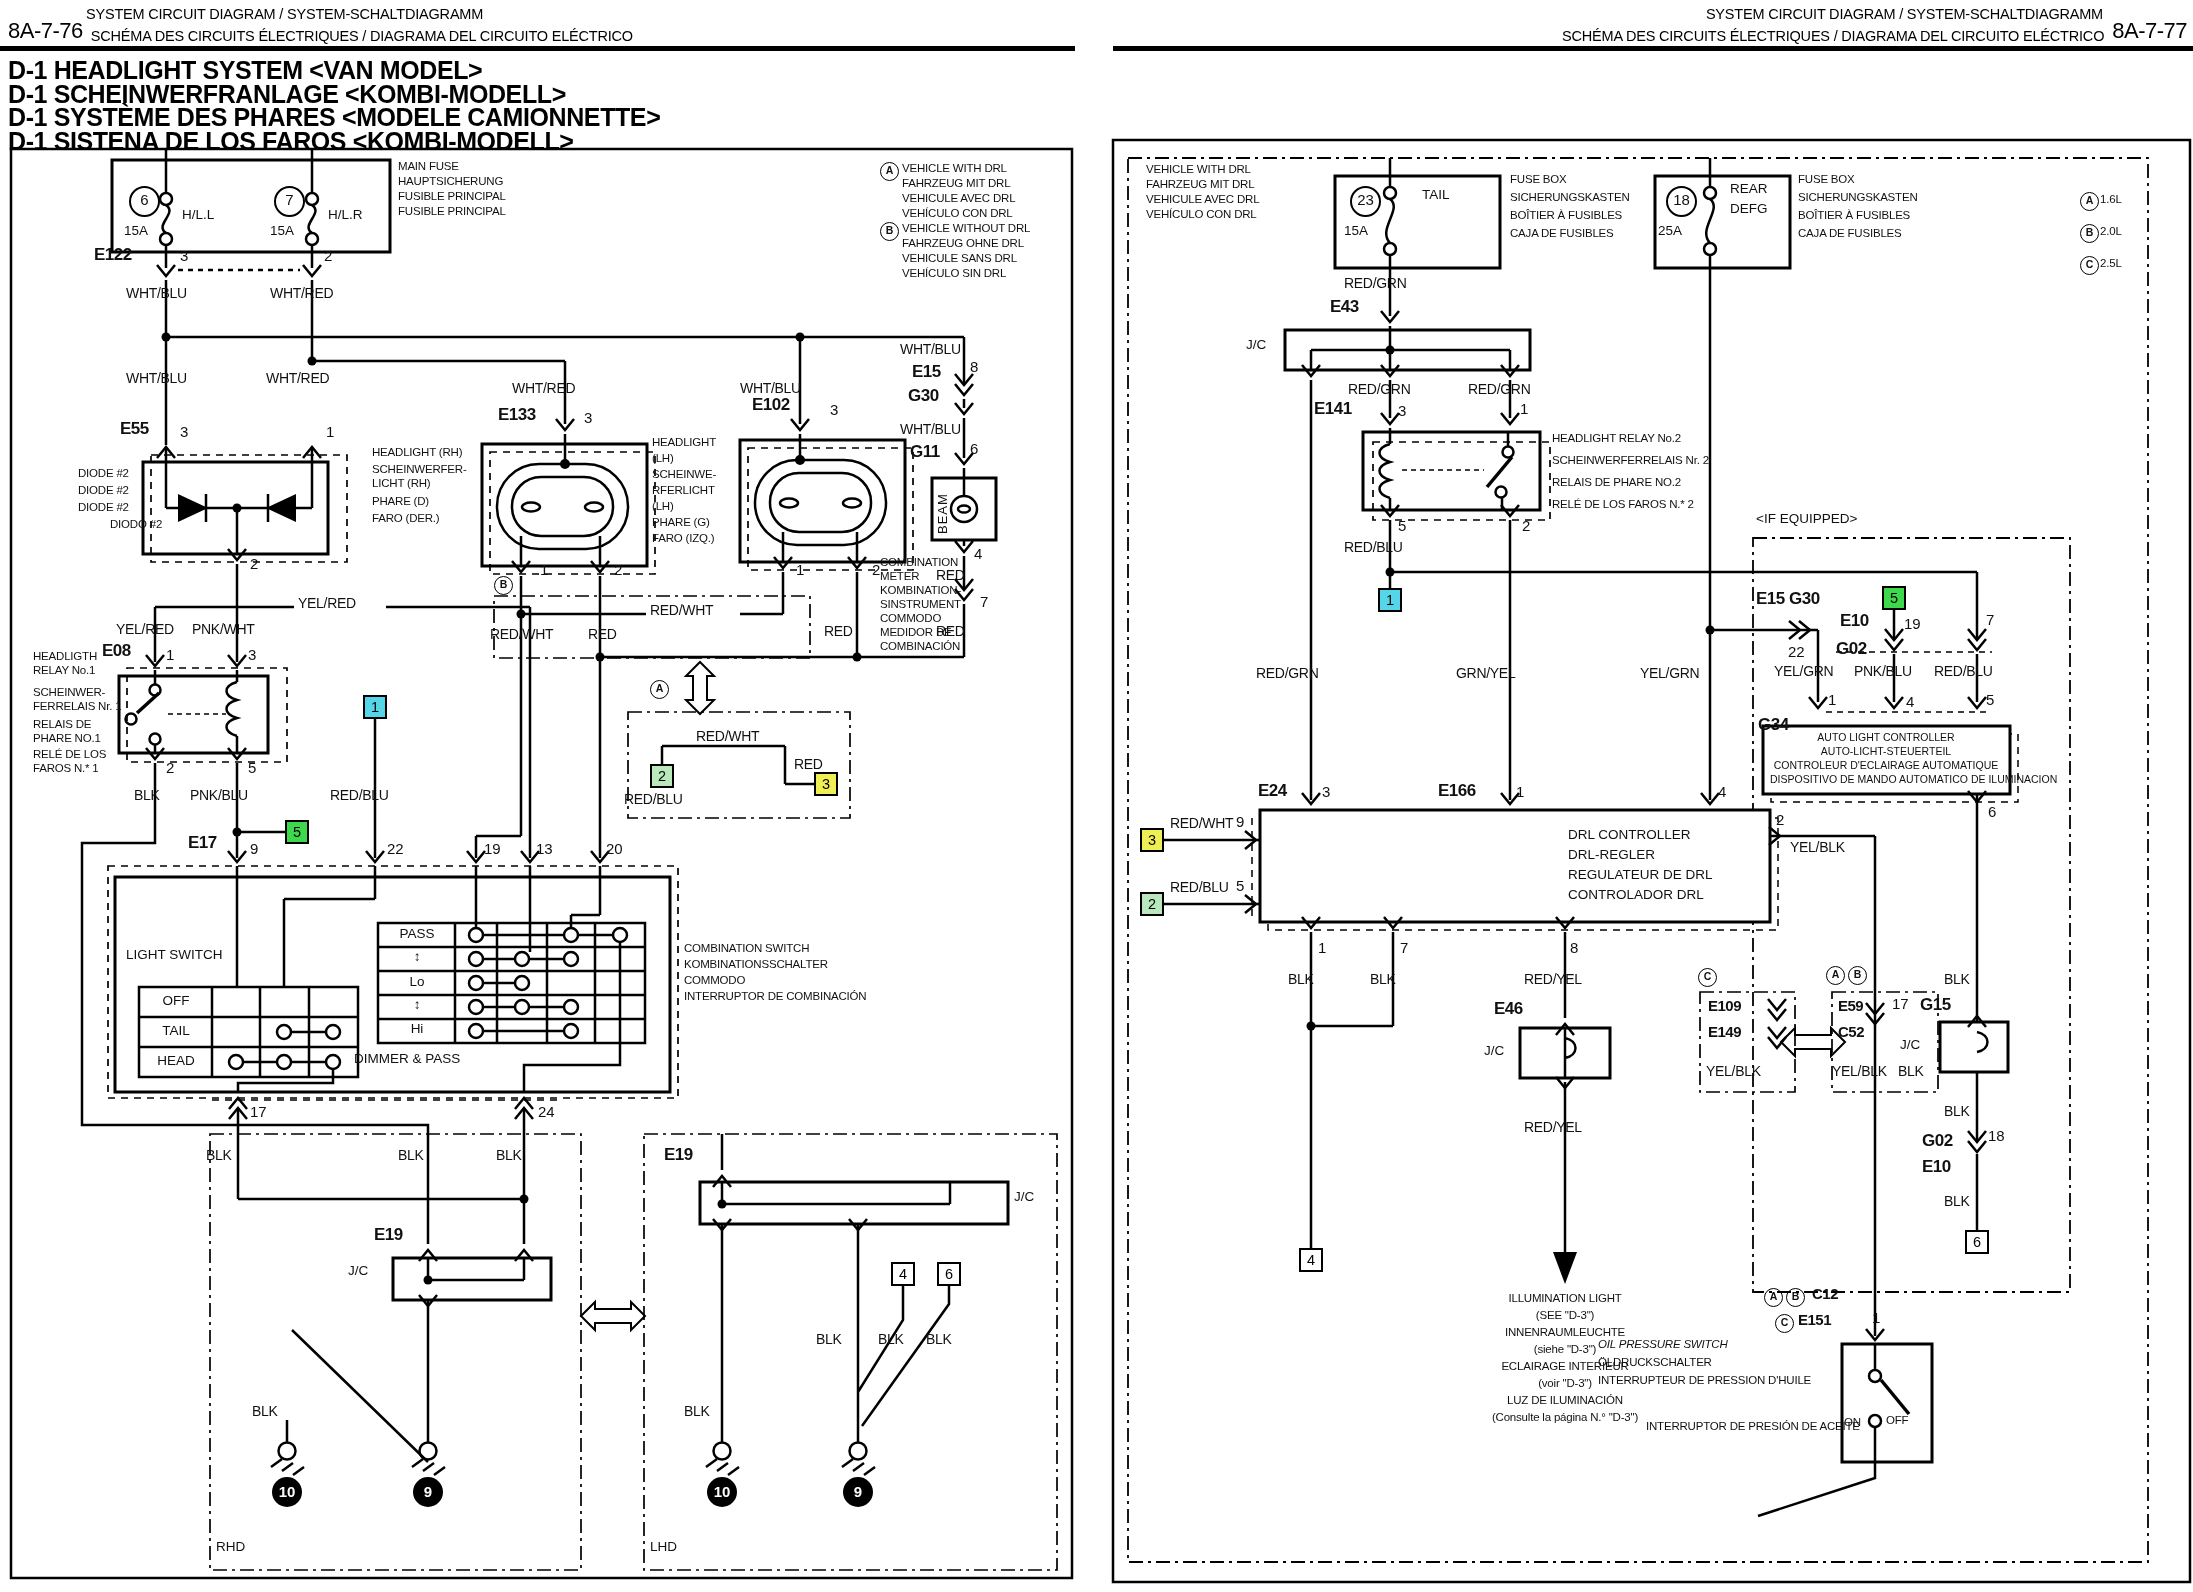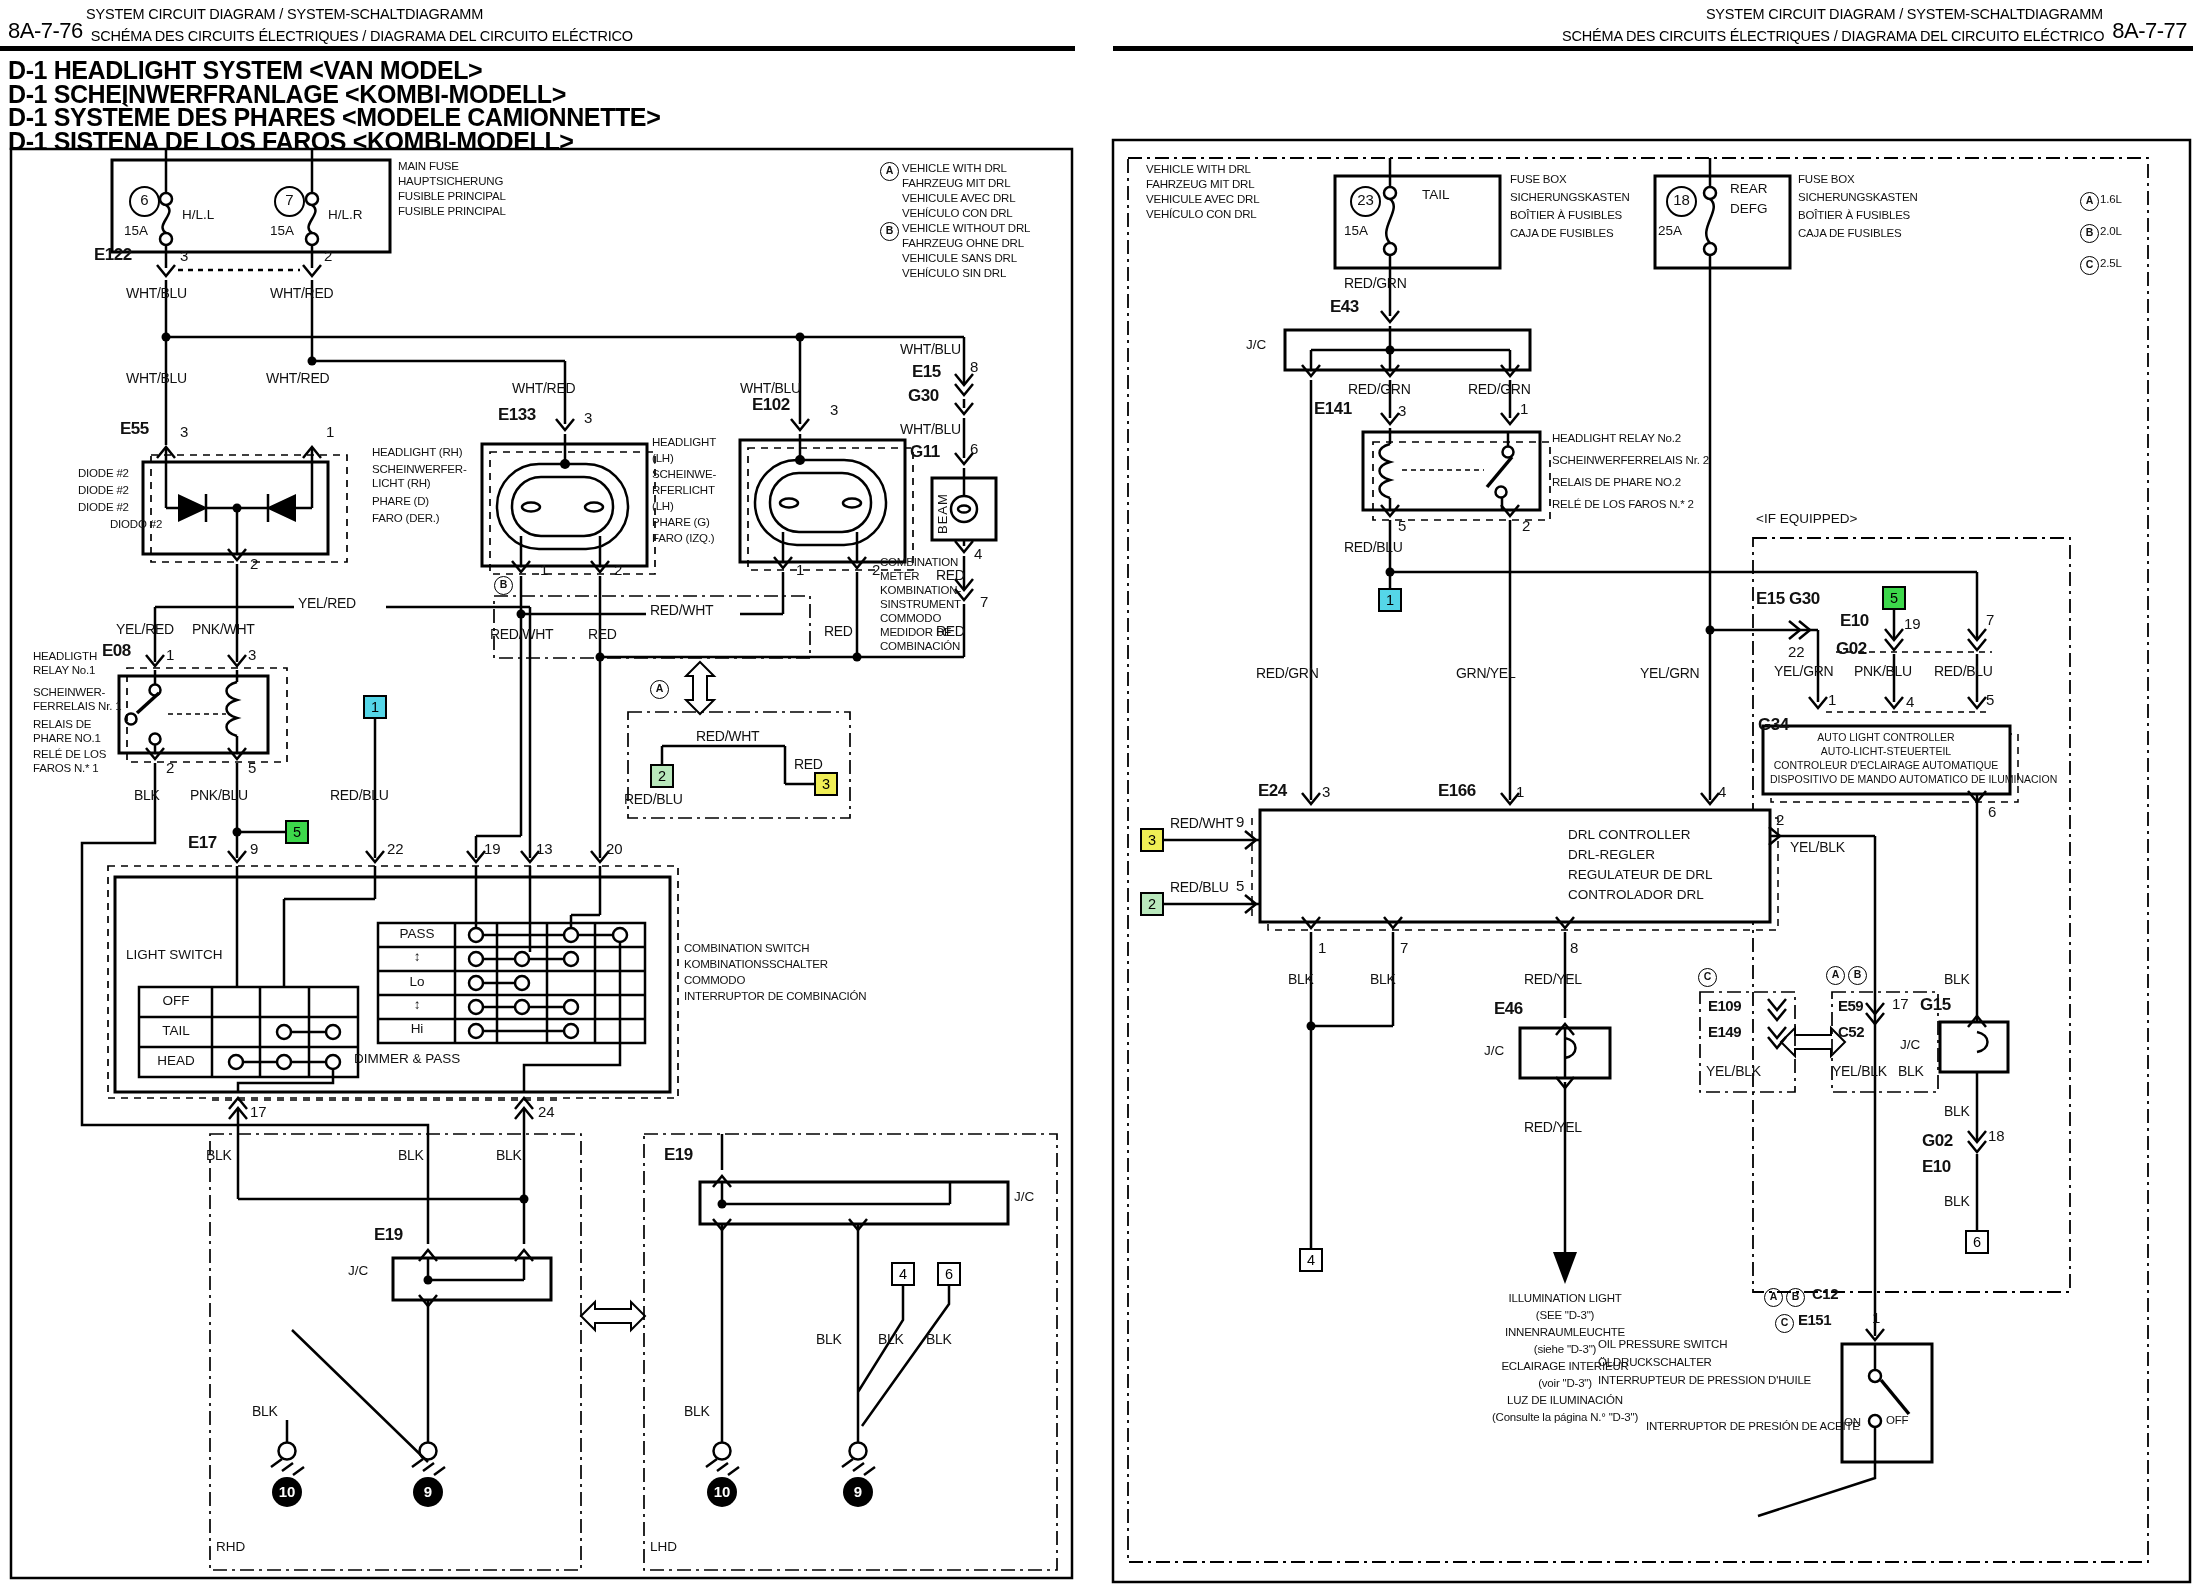--- a/index.html
+++ b/index.html
@@ -591,21 +591,21 @@
       <div class="lb b" style="left: 1922px; top: 1132px;">G02</div>
       <div class="lb p" style="left: 1988px; top: 1128px;">18</div>
       <div class="lb b" style="left: 1922px; top: 1158px;">E10</div>
       <div class="lb w" style="left: 1944px; top: 1194px;">BLK</div>
       <div class="lb cc" style="left: 1764px; top: 1288px;">A</div>
       <div class="lb cc" style="left: 1786px; top: 1288px;">B</div>
       <div class="lb b2" style="left: 1812px; top: 1286px;">C12</div>
       <div class="lb cc" style="left: 1775px; top: 1314px;">C</div>
       <div class="lb b2" style="left: 1798px; top: 1312px;">E151</div>
       <div class="lb p" style="left: 1872px; top: 1310px;">1</div>
-      <div class="lb s" style="left: 1598px; top: 1338px;">OIL PRESSURE SWITCH</div>
+      <div class="lb s" style="left: 1598px; top: 1338px; font-style: italic;">OIL PRESSURE SWITCH</div>
       <div class="lb s" style="left: 1598px; top: 1356px;">ÖLDRUCKSCHALTER</div>
       <div class="lb s" style="left: 1598px; top: 1374px;">INTERRUPTEUR DE PRESSION D'HUILE</div>
       <div class="lb s" style="left: 1598px; top: 1420px; padding-left: 48px;">INTERRUPTOR DE PRESIÓN DE ACEITE</div>
       <div class="lb s" style="left: 1844px; top: 1416px;">ON</div>
       <div class="lb s" style="left: 1886px; top: 1414px;">OFF</div>
       <div class="mk cyan" style="left: 363px; top: 695px;">1</div>
       <div class="mk green" style="left: 285px; top: 820px;">5</div>
       <div class="mk pgreen" style="left: 650px; top: 764px;">2</div>
       <div class="mk yellow" style="left: 814px; top: 772px;">3</div>
       <div class="mk" style="left: 891px; top: 1262px;">4</div>

